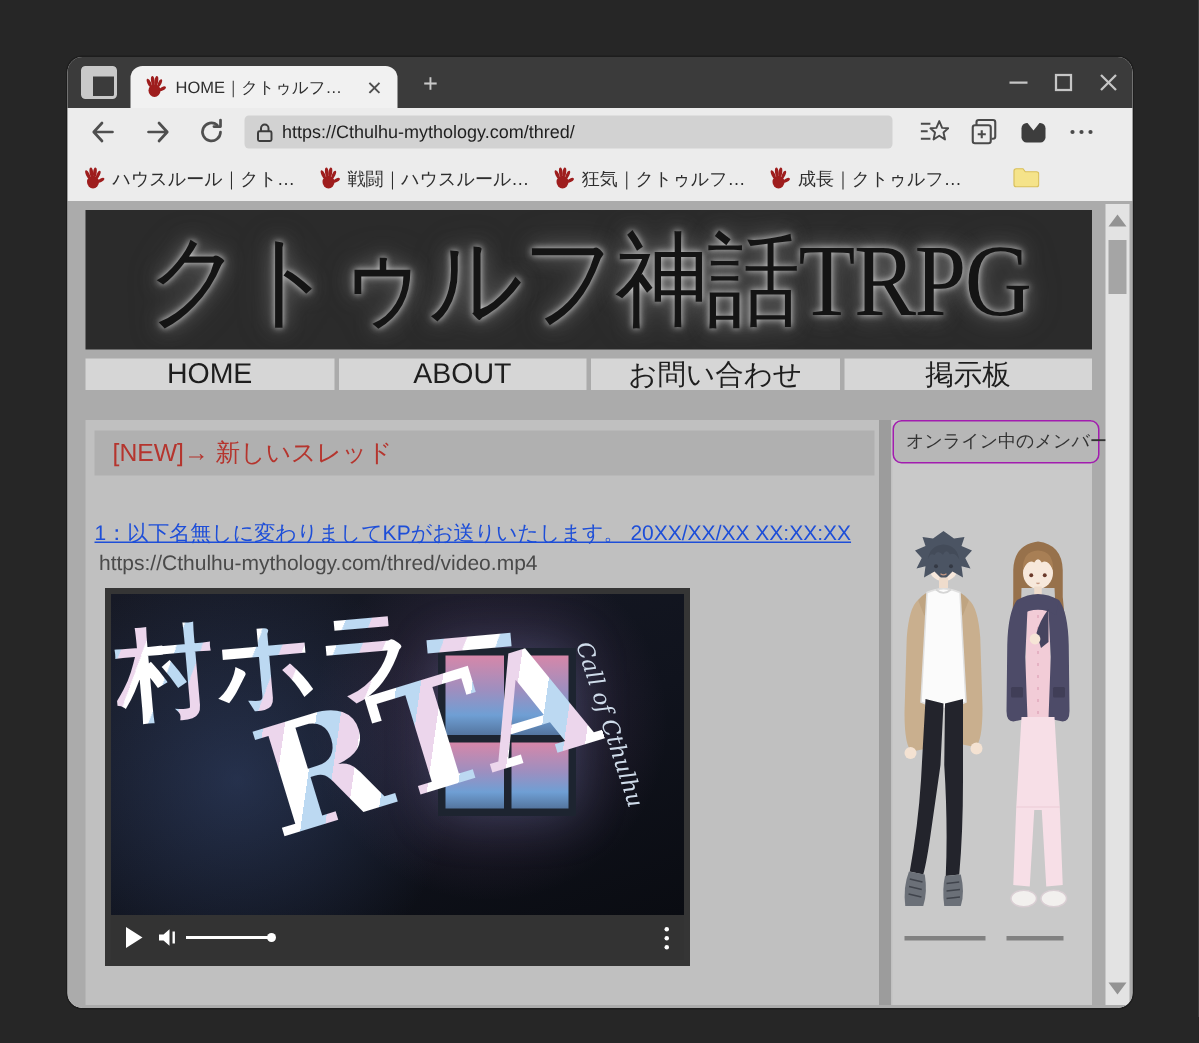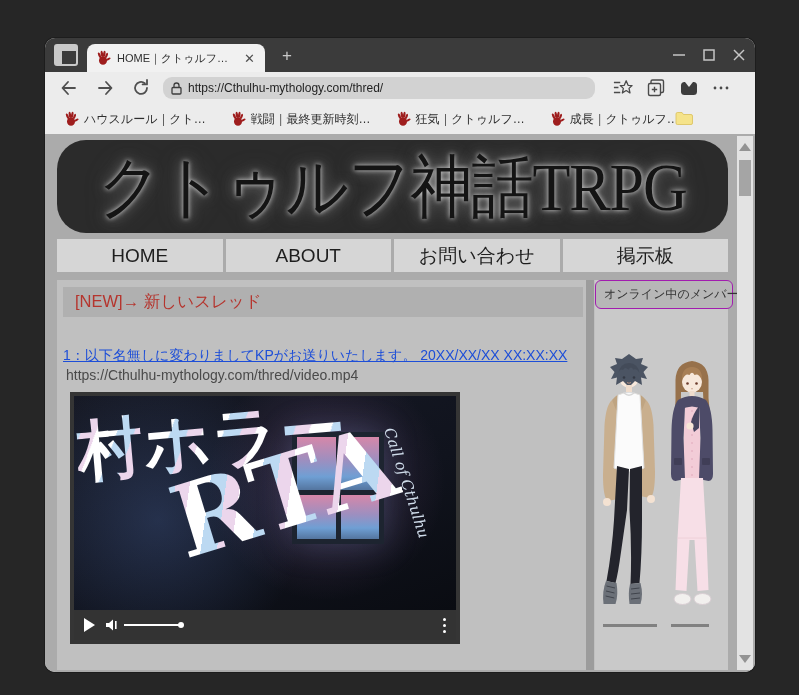--- a/index.html
+++ b/index.html
@@ -15,37 +15,37 @@
   .tab-title{font-size:11px;color:#2f2f2f;white-space:nowrap;overflow:hidden;flex:1;margin:0 6px;}
   .tab-close{font-size:13px;color:#4f4f4f;line-height:1;padding:2px;}
   .newtab{position:absolute;left:232px;top:8px;width:20px;height:20px;color:#c9c9c9;font-size:17px;
           text-align:center;line-height:20px;}
   .win-controls{position:absolute;right:8px;top:5px;display:flex;gap:14px;align-items:center;height:24px;}
   .win-btn{width:16px;height:16px;}
   
   .toolbar{position:absolute;left:0;top:34px;width:710px;height:32px;background:#ececec;}
   .nav-ic{position:absolute;top:6px;width:20px;height:20px;}
   .addressbar{position:absolute;left:118px;top:5px;width:432px;height:22px;background:#d2d2d2;
-              border-radius:9px;display:flex;align-items:center;padding:0 8px;box-sizing:border-box;gap:6px;}
+              border-radius:3px;display:flex;align-items:center;padding:0 8px;box-sizing:border-box;gap:6px;}
   .url-text{font-size:12px;color:#1f1f1f;white-space:nowrap;}
   
   .bookmarks{position:absolute;left:0;top:66px;width:710px;height:30px;background:#ececec;
-             display:flex;align-items:center;padding-left:18px;box-sizing:border-box;gap:24px;}
+             display:flex;align-items:center;padding-left:9px;box-sizing:border-box;gap:14px;}
   .bm{display:flex;align-items:center;gap:5px;}
   .bm-label{font-size:12px;color:#2e2e2e;white-space:nowrap;}
   .hand-icon{width:16px;height:16px;}
   .bm-folder{position:absolute;right:62px;top:7px;width:18px;height:15px;}
   
   .viewport{position:absolute;left:0;top:96px;width:710px;height:538px;background:#ababab;}
   .banner{position:absolute;left:12px;top:6px;width:671px;height:93px;background:#2b2b2b;
-          display:flex;align-items:center;justify-content:center;overflow:hidden;border-radius:29px;}
+          display:flex;align-items:center;justify-content:center;overflow:hidden;}
   .site-title{font-family:"Liberation Serif","DejaVu Serif",serif;font-size:62px;color:#141414;
               letter-spacing:-1px;transform:scaleY(1.1);white-space:nowrap;
               text-shadow:0 0 5px rgba(225,225,225,.95),0 0 13px rgba(180,180,180,.6),0 0 24px rgba(150,150,150,.35);}
-  .nav{position:absolute;left:12px;top:105px;width:671px;height:33px;display:flex;gap:3px;}
+  .nav{position:absolute;left:12px;top:105px;width:671px;height:21px;display:flex;gap:3px;}
   .nav-cell{flex:1;background:#d6d6d6;display:flex;align-items:center;justify-content:center;
             font-size:19px;color:#1e1e1e;}
   .main{position:absolute;left:12px;top:146px;width:596px;bottom:2px;background:#c0c0c0;padding-left:23px;}
   .new-strip{position:absolute;left:6px;top:7px;width:520px;height:30px;background:#b0b0b0;
              display:flex;align-items:center;padding-left:12px;box-sizing:border-box;}
   .new-link{font-size:16.5px;color:#b5352e;}
   .last-update{position:absolute;right:2px;top:43px;font-size:14px;color:#333;}
   .post-line{position:absolute;left:6px;top:67px;font-size:14px;color:#1d4ed8;text-decoration:underline;white-space:nowrap;}
   .video-url{position:absolute;left:9px;top:87px;font-size:14px;color:#4a4a4a;}
   
@@ -184,21 +184,21 @@
       <div class="bm">
         <svg class="hand-icon">
             <use href="#hand-sym"></use>
           </svg>
         <span class="bm-label">ハウスルール｜クト…</span>
       </div>
       <div class="bm">
         <svg class="hand-icon">
             <use href="#hand-sym"></use>
           </svg>
-        <span class="bm-label">戦闘｜最終更新時刻…</span>
+        <span class="bm-label">戦闘｜ハウスルール…</span>
       </div>
       <div class="bm">
         <svg class="hand-icon">
             <use href="#hand-sym"></use>
           </svg>
         <span class="bm-label">狂気｜クトゥルフ…</span>
       </div>
       <div class="bm">
         <svg class="hand-icon">
             <use href="#hand-sym"></use>

